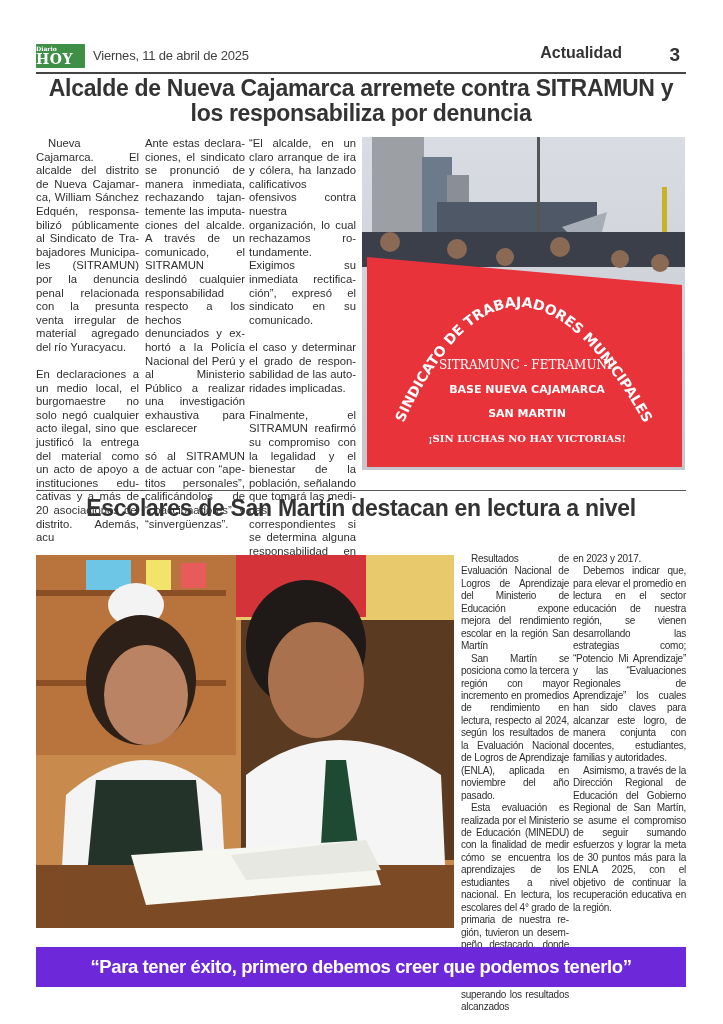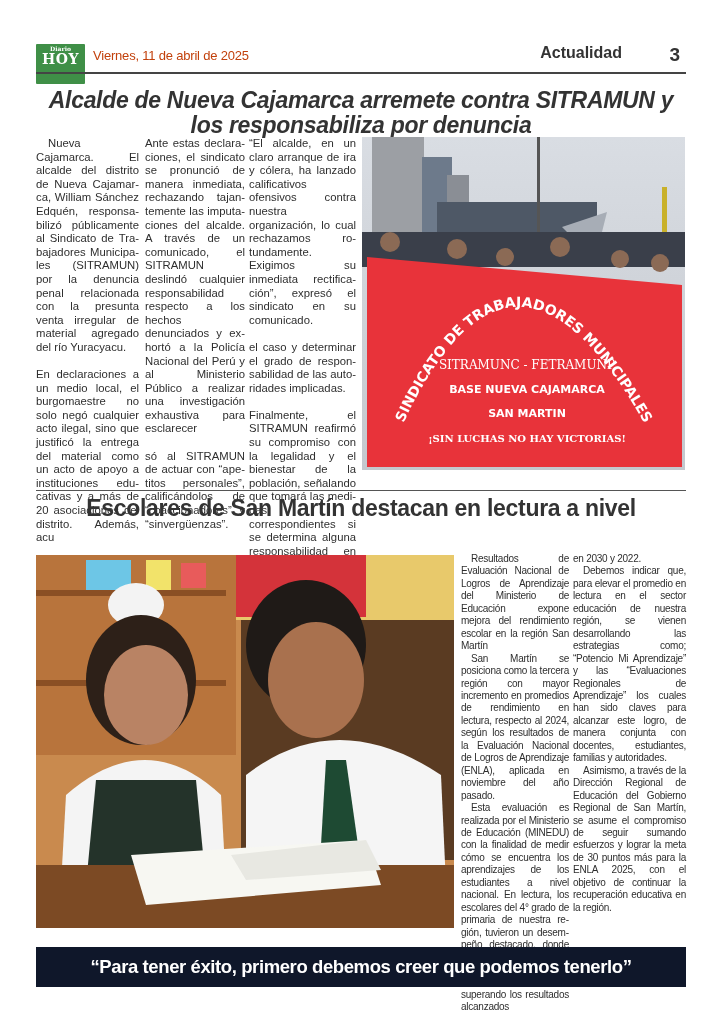--- a/index.html
+++ b/index.html
@@ -1,31 +1,31 @@
 <!DOCTYPE html>
 <html><head>
 <meta charset="utf-8">
 <style>
   * { box-sizing: border-box; margin: 0; padding: 0; }
   html, body { width: 723px; height: 1024px; background: #ffffff; overflow: hidden; }
   body { position: relative; font-family: "Liberation Sans", sans-serif; color: #2a2a2a; }
 
   
   .header { position: absolute; left: 36px; top: 42px; width: 650px; height: 28px; }
-  .logo { position: absolute; left: 0; top: 2px; width: 49px; height: 40px; background: #3f8f47; color: #fff; text-align: center; border-radius: 1px; }
+  .logo { position: absolute; left: 0; top: 2px; width: 49px; height: 24px; background: #3f8f47; color: #fff; text-align: left; border-radius: 1px; }
   .logo .small { display: block; font-family: "DejaVu Serif", serif; font-size: 6px; font-weight: bold; line-height: 7px; padding-top: 1px; }
   .logo .big { display: block; font-family: "DejaVu Serif", serif; font-size: 14px; font-weight: bold; line-height: 14px; letter-spacing: 0.5px; }
-  .date { position: absolute; left: 57px; top: 6px; font-size: 13px; color: #c2410c; letter-spacing: -0.2px; }
+  .date { position: absolute; left: 57px; top: 6px; font-size: 13px; color: #404040; letter-spacing: -0.2px; }
   .section { position: absolute; right: 64px; top: 2px; font-size: 16px; font-weight: bold; color: #333; }
   .pagenum { position: absolute; right: 6px; top: 2px; font-size: 19px; font-weight: bold; color: #333; }
   .rule-top { position: absolute; left: 36px; top: 72px; width: 650px; height: 2px; background: #444; }
 
   
   .headline { position: absolute; left: 36px; width: 650px; text-align: center; font-size: 23px; font-weight: bold; color: #333; line-height: 25px; letter-spacing: -0.3px; }
-  .h1 { top: 88px; font-style: italic; }
+  .h1 { top: 76px; }
   .h2 { top: 496px; }
 
   
   .col { position: absolute; font-size: 11.3px; line-height: 13.6px; color: #2e2e2e; text-align: justify; hyphens: manual; }
   .col p { margin-bottom: 13.6px; }
   .col p.indent { text-indent: 12px; }
   .c1 { left: 36px; top: 137px; width: 103px; }
   .c2 { left: 145px; top: 137px; width: 100px; }
   .c3 { left: 249px; top: 137px; width: 107px; }
 
@@ -34,21 +34,21 @@
 
   .photo2 { position: absolute; left: 36px; top: 555px; width: 418px; height: 373px; overflow: hidden; background: #d7a869; }
 
   
   .col2 { position: absolute; font-size: 10px; line-height: 12.45px; color: #2e2e2e; text-align: justify; letter-spacing: -0.25px; }
   .col2 p { text-indent: 10px; }
   .d1 { left: 461px; top: 553px; width: 108px; }
   .d2 { left: 573px; top: 553px; width: 113px; }
 
   
-  .quote { position: absolute; left: 36px; top: 947px; width: 650px; height: 40px; background: #0f172a; color: #fff; font-size: 18.5px; font-weight: bold; text-align: center; line-height: 40px; letter-spacing: -0.4px; }
+  .quote { position: absolute; left: 36px; top: 947px; width: 650px; height: 40px; background: #6d28d9; color: #fff; font-size: 18.5px; font-weight: bold; text-align: center; line-height: 40px; letter-spacing: -0.4px; }
 </style>
 </head>
 <body>
 
 <div class="header">
   <div class="logo">
     <span class="small">Diario</span>
     <span class="big">HOY</span>
   </div>
   <div class="date">Viernes, 11 de abril de  2025</div>
@@ -151,18 +151,18 @@
   </svg>
 </div>
 
 <div class="col2 d1">
   <p>Resultados de Evaluación Nacional de Logros de Aprendizaje del Ministerio de Educación expone mejora del rendimiento escolar en la región San Martín</p>
   <p>San Martín se posiciona como la tercera región con mayor incremento en promedios de rendimiento en lectura, respecto al 2024, según los resultados de la Evaluación Nacional de Logros de Aprendizaje (ENLA), aplicada en noviembre del año pasado.</p>
   <p>Esta evaluación es rea­lizada por el Ministerio de Educación (MINEDU) con la finalidad de medir cómo se encuentra los aprendi­zajes de los estudiantes a nivel nacional. En lectura, los escolares del 4° grado de primaria de nuestra re­gión, tuvieron un desem­peño destacado, donde la medición promedio de la prueba censal incrementó en 21 puntos, superando los resultados alcanzados</p>
 </div>
 
 <div class="col2 d2">
-  <p style="text-indent:0">en 2030 y 2022.</p>
+  <p style="text-indent:0">en 2023 y 2017.</p>
   <p>Debemos indicar que, para elevar el promedio en lectura en el sector educación de nuestra región, se vienen desarrollando las estrategias como; “Potencio Mi Aprendizaje” y las “Evaluaciones Regionales de Aprendizaje” los cuales han sido claves para alcanzar este logro, de manera conjunta con docentes, estudiantes, familias y autoridades.</p>
   <p>Asimismo, a través de la Dirección Regional de Educación del Gobierno Regional de San Martín, se asume el compromiso de seguir sumando esfuerzos y lograr la meta de 30 puntos más para la ENLA 2025, con el objetivo de continuar la recuperación educativa en la región.</p>
 </div>
 
 <div class="quote">“Para tener éxito, primero debemos creer que podemos tenerlo”</div>
 
 </body></html>

